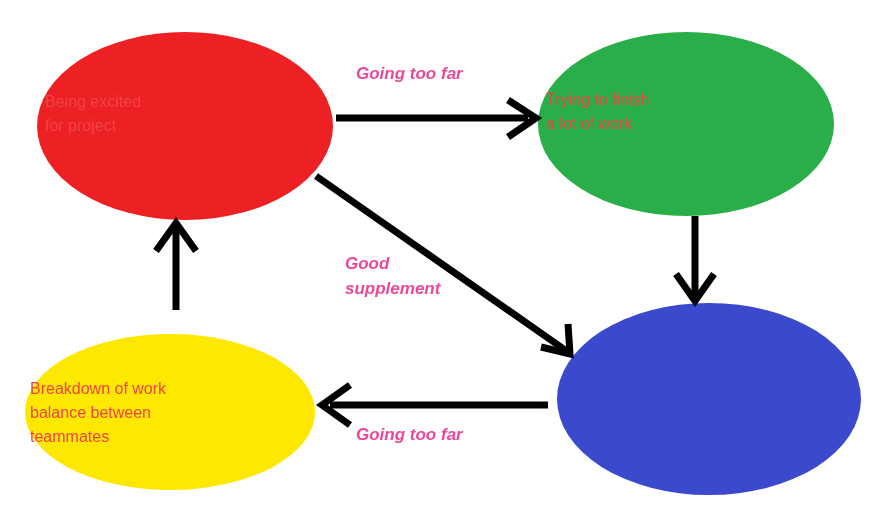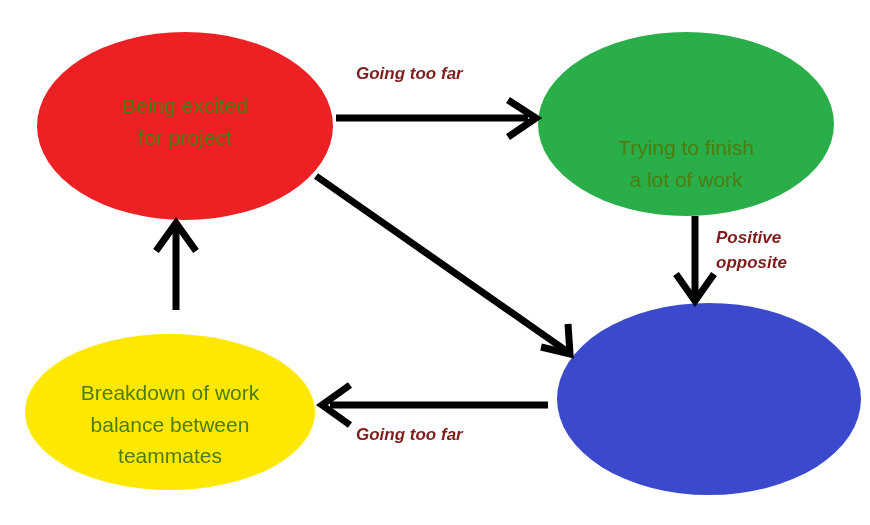--- a/index.html
+++ b/index.html
@@ -17,32 +17,31 @@
   }
   #diagram-svg {
     position: absolute;
     left: 0;
     top: 0;
     width: 870px;
     height: 525px;
   }
   .node-label {
     position: absolute;
-    text-align: center;
-    color: #4d7c0f;
+    color: #ef4444;
     font-family: "Liberation Sans", sans-serif;
-    font-size: 21px;
+    font-size: 16px;
     line-height: 1.5;
     font-weight: 400;
     white-space: pre-line;
     pointer-events: none;
   }
   .edge-label {
     position: absolute;
-    color: #7f1d1d;
+    color: #ec4899;
     font-family: "Liberation Sans", sans-serif;
     font-size: 17px;
     font-style: italic;
     font-weight: 600;
     line-height: 1.45;
     white-space: pre-line;
     pointer-events: none;
   }
   .el-left   { text-align: left; }
 </style>
@@ -80,30 +79,30 @@
 
     <g>
       <line x1="176" y1="310" x2="176" y2="228" stroke="#000000" stroke-width="7" stroke-linecap="butt"></line>
       <polyline points="156,251 176,223 196,251" fill="none" stroke="#000000" stroke-width="7" stroke-linecap="butt" stroke-linejoin="miter"></polyline>
     </g>
   </svg>
 
   <div class="node-label" style="left:45px; top:90px; width:280px;">Being excited
 for project</div>
 
-  <div class="node-label" style="left:546px; top:88px; width:280px;margin-top:44px;">Trying to finish
+  <div class="node-label" style="left:546px; top:88px; width:280px;">Trying to finish
 a lot of work</div>
 
 
   <div class="node-label" style="left:30px; top:377px; width:280px;">Breakdown of work
 balance between
 teammates</div>
 
   <div class="edge-label el-left" style="left:356px; top:62px; width:190px;">Going too far</div>
 
-  <div class="edge-label el-left" style="left:716px; top:226px; width:140px;">Positive
-opposite</div>
 
+  <div class="edge-label el-left" style="left:345px; top:252px; width:170px;">Good
+supplement</div>
 
   <div class="edge-label el-left" style="left:356px; top:423px; width:190px;">Going too far</div>
 
 
 </div>
 
 </body></html>

